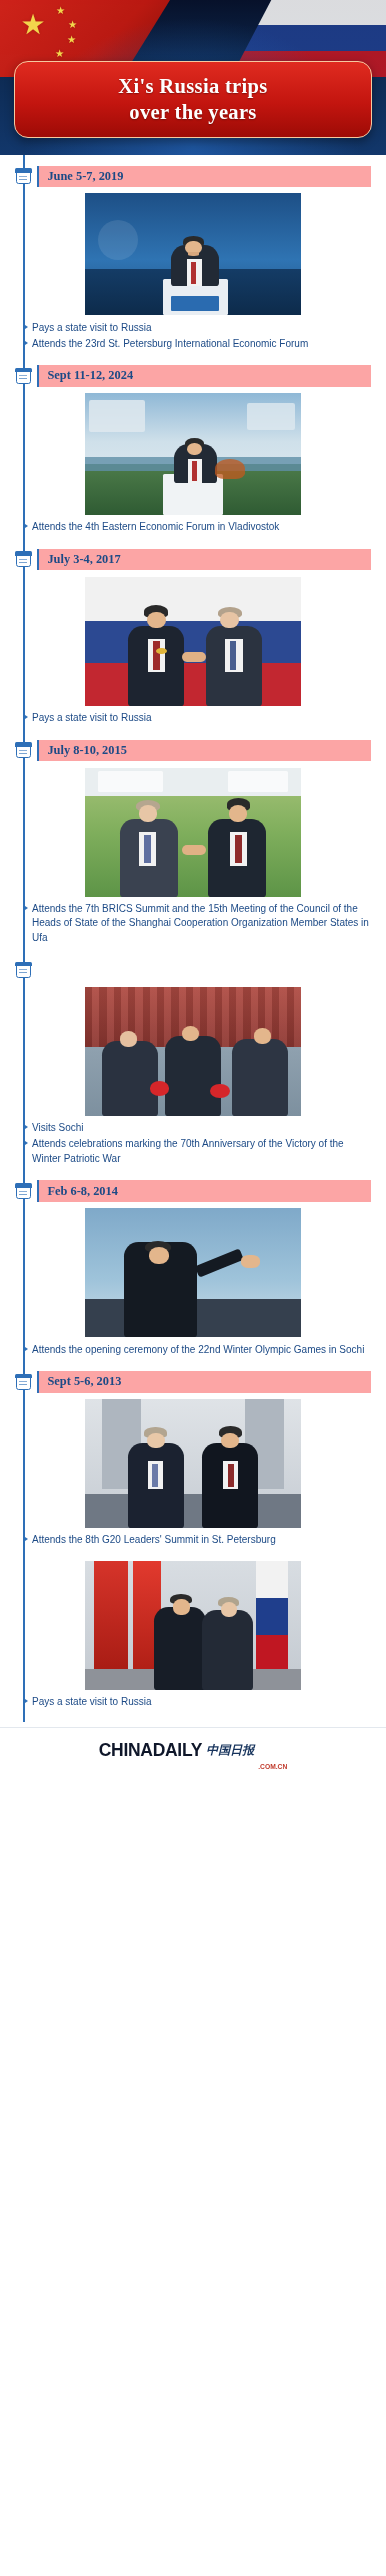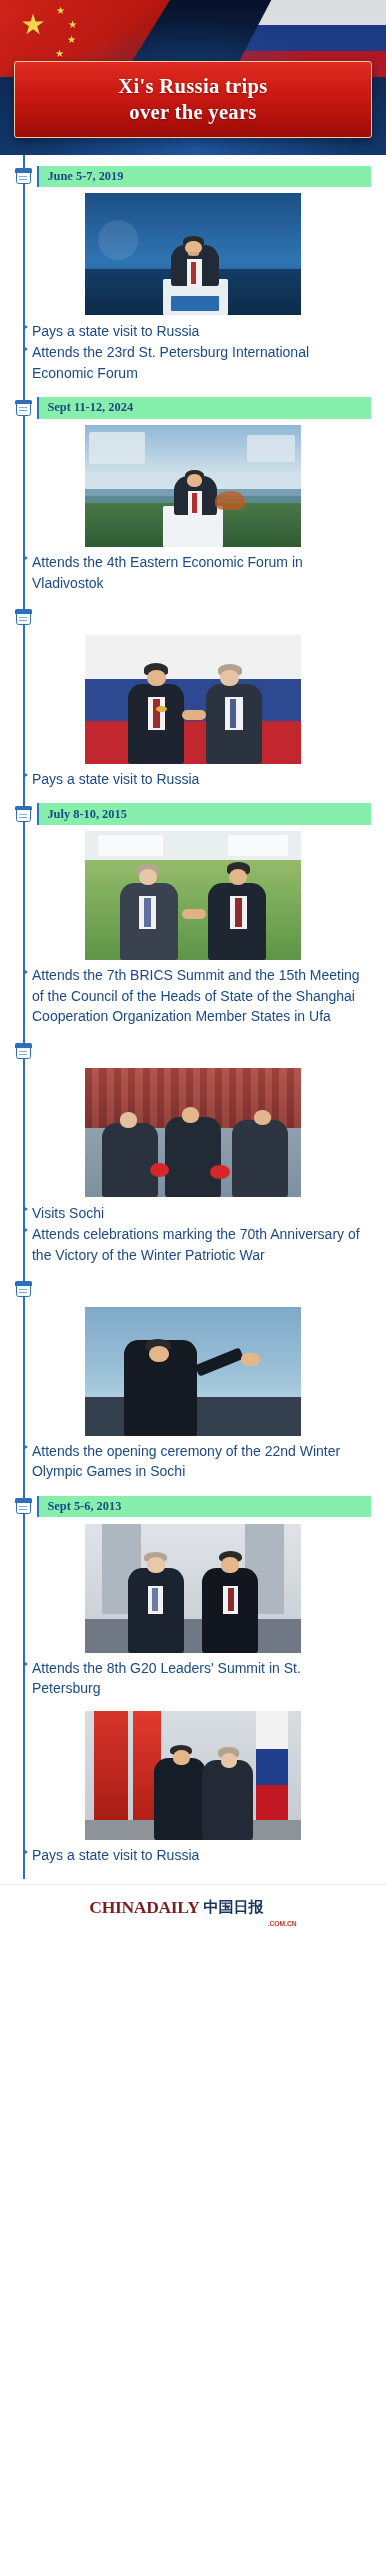--- a/index.html
+++ b/index.html
@@ -65,21 +65,21 @@
     background: radial-gradient(ellipse at 50% 95%, rgba(40,110,200,.55) 0%, rgba(10,30,70,0) 62%);
     pointer-events: none;
   }
   .hdr-title-band {
     position: absolute;
     left: 14.4px; right: 14.4px;
     top: 61px;
     height: 77px;
     background: linear-gradient(180deg, #e02b20 0%, #c3150f 55%, #9d0b06 100%);
     border: 1px solid #f6c9a0;
-    border-radius: 3px;
+    border-radius: 14px;
     box-shadow: 0 3.1px 9.3px rgba(0,0,0,.35);
     display: flex;
     flex-direction: column;
     align-items: center;
     justify-content: center;
   }
   .hdr-title-line {
     font-family: "Liberation Serif", serif;
     font-weight: bold;
     color: #ffffff;
@@ -137,21 +137,21 @@
     content: "";
     position: absolute;
     left: 2.6px; right: 2.6px; top: 6.2px; bottom: 2.6px;
     background:
       linear-gradient(#2e6fb7 1px, transparent 1px) 0 0 / 100% 3.1px;
     opacity: .65;
   }
   .date-plate {
     flex: 1 1 auto;
     height: 21.6px;
-    background: #86efac;
+    background: #fca5a5;
     border-left: 2.1px solid #2e6fb7;
     display: flex;
     align-items: center;
     padding-left: 8.2px;
   }
   .date-text {
     font-family: "Liberation Serif", serif;
     font-size: 12.4px;
     font-weight: bold;
     color: #1c4a86;
@@ -172,21 +172,21 @@
   }
 
   .bullets {
     list-style: none;
     margin: 0 0 0 9.3px;
     padding: 0;
   }
   .bullets li {
     position: relative;
     padding-left: 7.2px;
-    font-size: 14px;
+    font-size: 10px;
     line-height: 1.45;
     color: #1c4a86;
     margin-bottom: 1.5px;
   }
   .bullets li::before {
     content: "";
     position: absolute;
     left: 0; top: 4.1px;
     width: 0; height: 0;
     border-left: 3.6px solid #2e6fb7;
@@ -199,30 +199,31 @@
     margin-top: 5.2px;
     height: 46px;
     background: #ffffff;
     border-top: 1px solid #e3e8ee;
     display: flex;
     align-items: center;
     justify-content: center;
     gap: 4.1px;
   }
   .logo-main {
-    font-family: Liberation Serif, serif;
+    font-family: Liberation Sans, sans-serif;
     font-weight: bold;
     font-size: 17.5px;
     letter-spacing: -0.3px;
-    color: #7f1d1d;
+    color: #0f172a;
   }
   .logo-cn {
-    font-size: 15px;
+    font-size: 12px;
     color: #16335c;
     font-weight: bold;
+    font-style: italic;
   }
   .logo-url {
     font-size: 6.7px;
     color: #c0392b;
     font-weight: bold;
     align-self: flex-end;
     padding-bottom: 3.1px;
   }
 
   
@@ -316,20 +317,23 @@
         </div>
       </div>
       <ul class="bullets">
         <li>Attends the 4th Eastern Economic Forum in Vladivostok</li>
       </ul>
     </div>
 
     <div class="entry">
       <div class="entry-head">
         <div class="cal-icon"></div>
+        <div class="date-plate">
+          <span class="date-text">July 3-4, 2017</span>
+        </div>
       </div>
       <div class="photo-wrap">
         <div class="photo" style="height:129px;">
           <div class="scene">
             <div class="ph-sky" style="background:linear-gradient(180deg,#f1f1f1 0%,#f1f1f1 34%,#1f3e8c 34%,#1f3e8c 67%,#bf1a24 67%,#bf1a24 100%);"></div>
             <div style="position:absolute;inset:0;background:rgba(255,255,255,.06);"></div>
 
             <div class="suit" style="left:20%;bottom:0;width:26%;height:62%;background:#1d2430;"></div>
             <div class="shirt" style="left:29%;bottom:26%;width:8%;height:26%;"></div>
             <div class="tie" style="left:31.5%;bottom:28%;width:3%;height:22%;background:#9d2b2b;"></div>
@@ -411,20 +415,23 @@
       </div>
       <ul class="bullets">
         <li>Visits Sochi</li>
         <li>Attends celebrations marking the 70th Anniversary of the Victory of the Winter Patriotic War</li>
       </ul>
     </div>
 
     <div class="entry">
       <div class="entry-head">
         <div class="cal-icon"></div>
+        <div class="date-plate">
+          <span class="date-text">Feb 6-8, 2014</span>
+        </div>
       </div>
       <div class="photo-wrap">
         <div class="photo" style="height:129px;">
           <div class="scene">
             <div class="ph-sky" style="background:linear-gradient(180deg,#7fa9c9 0%,#9ec3da 55%,#cfe0e9 100%);"></div>
             <div style="position:absolute;left:0;bottom:0;width:100%;height:30%;background:#35404e;"></div>
             <div class="suit" style="left:18%;bottom:0;width:34%;height:74%;background:#141a22;"></div>
             <div class="hair" style="left:28%;bottom:66%;width:12%;height:9%;"></div>
             <div class="face" style="left:29.5%;bottom:57%;width:9.5%;height:13%;"></div>
             <div style="position:absolute;left:52%;bottom:46%;width:22%;height:9%;background:#141a22;border-radius:3.1px;transform:rotate(-22deg);transform-origin:left center;"></div>

